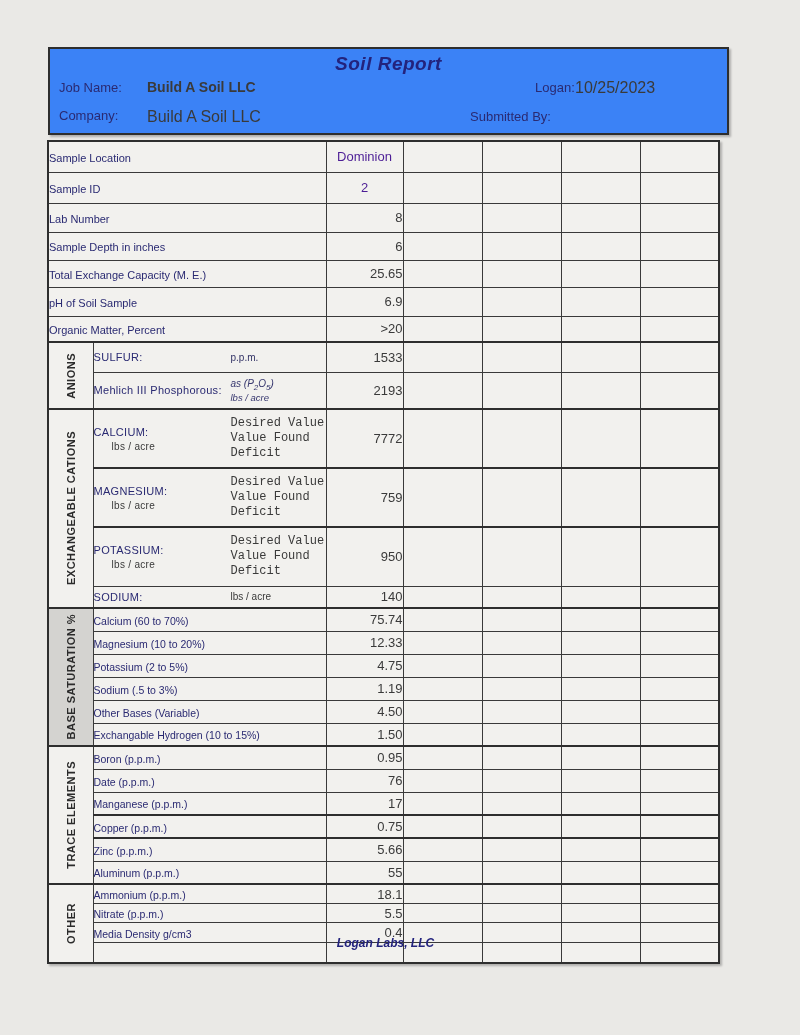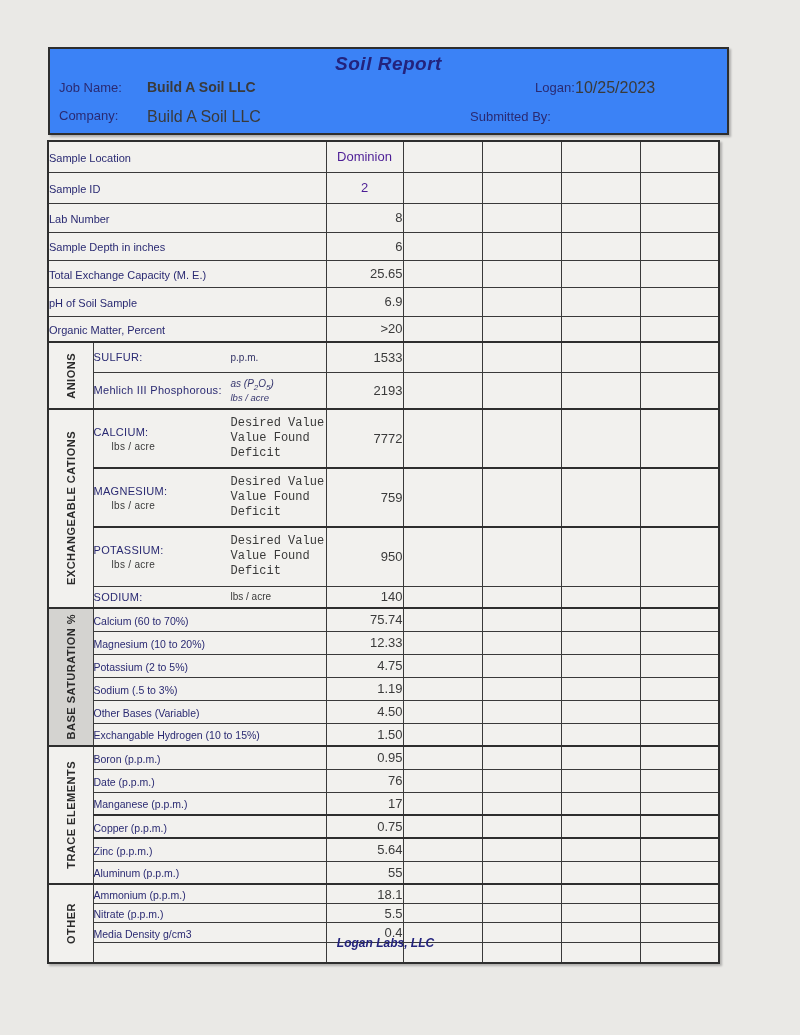--- a/index.html
+++ b/index.html
@@ -367,21 +367,21 @@
   <tr class="hvy" style="height:23px">
     <td class="slabel"><span>Copper (p.p.m.)</span></td>
     <td class="v1 num">0.75</td>
     <td></td>
         <td></td>
         <td></td>
         <td></td>
   </tr>
   <tr class="hvy" style="height:23px">
     <td class="slabel"><span>Zinc (p.p.m.)</span></td>
-    <td class="v1 num">5.64</td>
+    <td class="v1 num">5.66</td>
     <td></td>
         <td></td>
         <td></td>
         <td></td>
   </tr>
   <tr style="height:23px">
     <td class="slabel"><span>Aluminum (p.p.m.)</span></td>
     <td class="v1 num">55</td>
     <td></td>
         <td></td>

